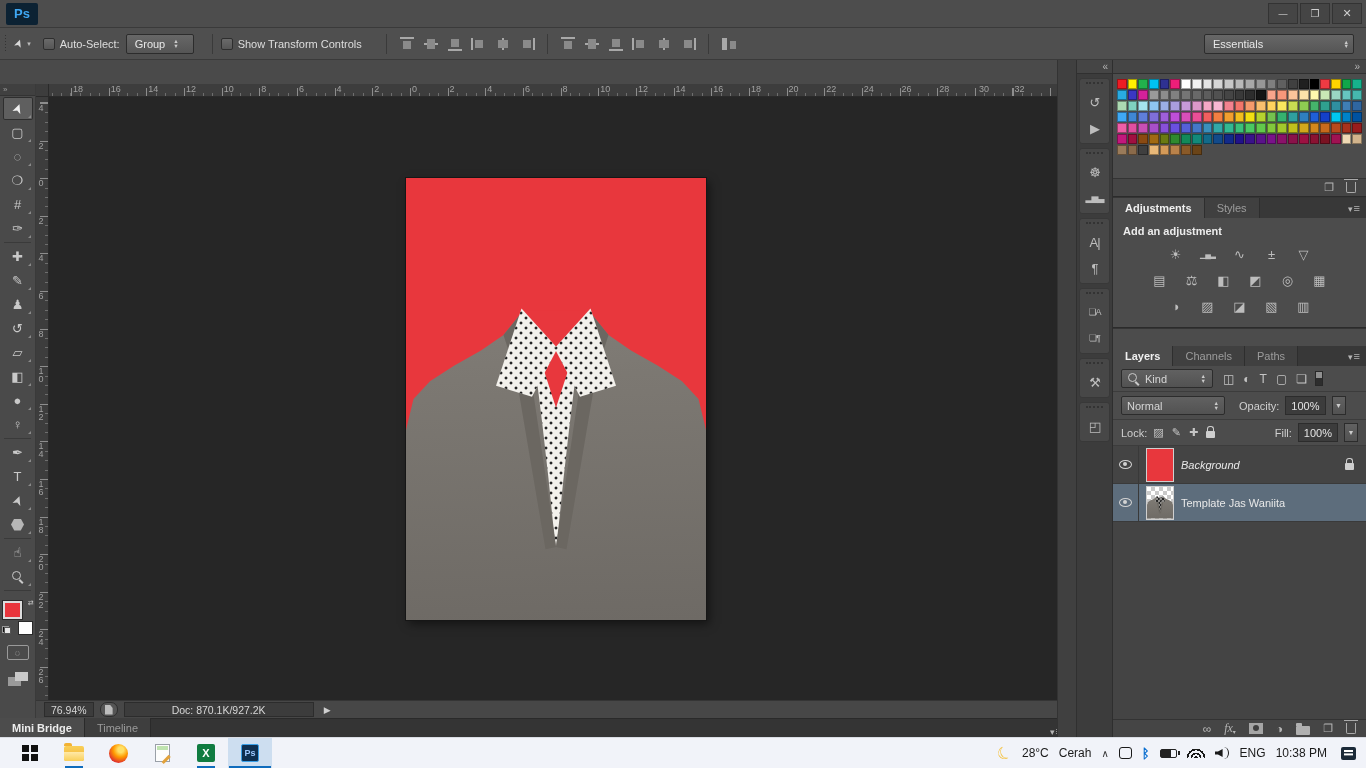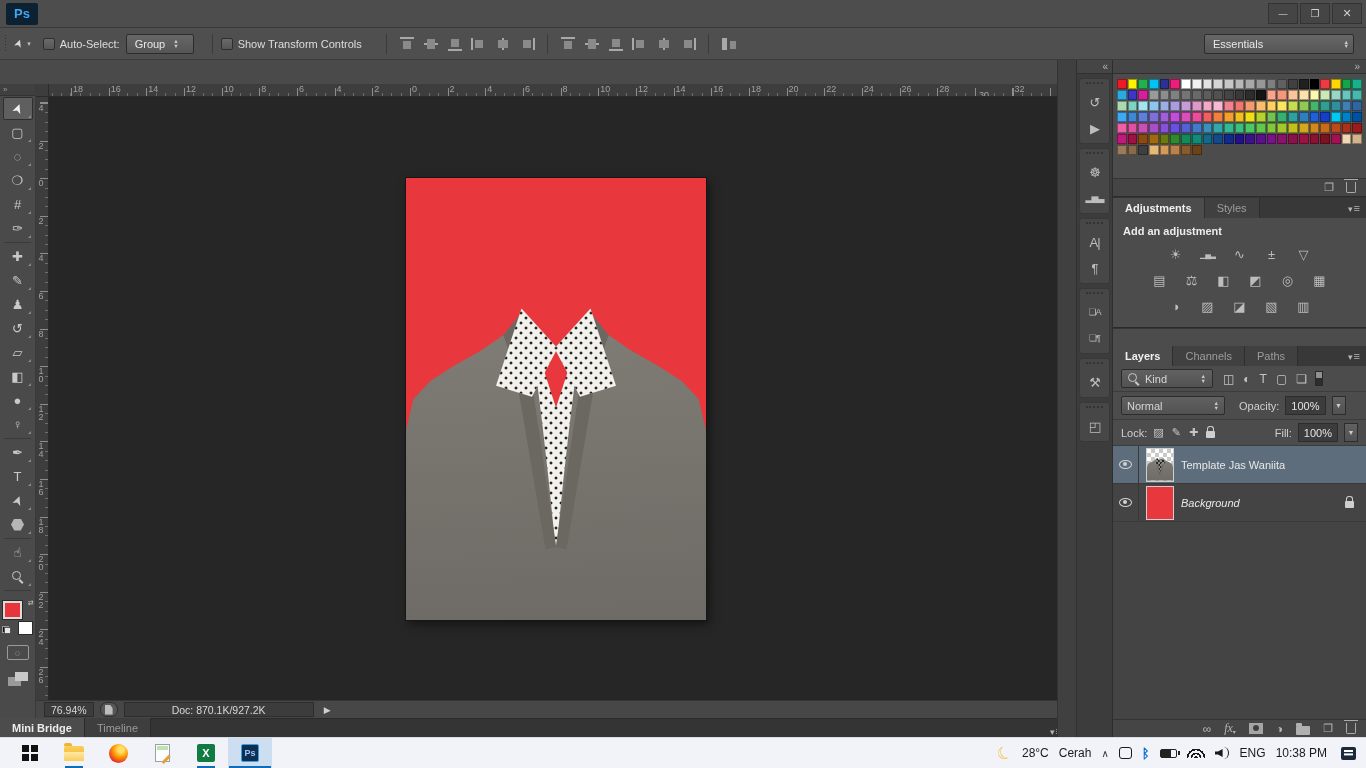--- a/index.html
+++ b/index.html
@@ -384,21 +384,21 @@
         <span class="rl" style="left: 549.24px;">10</span>
         <span class="rl" style="left: 586.9px;">12</span>
         <span class="rl" style="left: 624.56px;">14</span>
         <span class="rl" style="left: 662.22px;">16</span>
         <span class="rl" style="left: 699.88px;">18</span>
         <span class="rl" style="left: 737.54px;">20</span>
         <span class="rl" style="left: 775.2px;">22</span>
         <span class="rl" style="left: 812.86px;">24</span>
         <span class="rl" style="left: 850.52px;">26</span>
         <span class="rl" style="left: 888.18px;">28</span>
-        <span class="rl" style="left: 928px; margin-top: 6px;">30</span>
+        <span class="rl" style="left: 928px;">30</span>
         <span class="rl" style="left: 963.5px;">32</span>
       </div>
     <div class="ruler-v">
         <span class="rl" style="top: 6px;">4</span>
         <span class="rl" style="top: 43.6px;">2</span>
         <span class="rl" style="top: 81.2px;">0</span>
         <span class="rl" style="top: 118.8px;">2</span>
         <span class="rl" style="top: 156.4px;">4</span>
         <span class="rl" style="top: 194px;">6</span>
         <span class="rl" style="top: 231.6px;">8</span>
@@ -755,44 +755,44 @@
           <span>▨</span>
           <span>✎</span>
           <span>✚</span>
           <span class="lockic" style="margin:3px 0 0"></span>
         </span>
         <span class="fld-label" style="margin-left:auto">Fill:</span>
         <span class="val-box">100%</span>
         <span class="dd-btn"></span>
       </div>
       <div class="layer-list">
+          <div class="layer-row">
+            <span class="eye-cell">
+              <span class="eye"></span>
+            </span>
+            <span class="thumb t-red"></span>
+            <span class="layer-name italic">Background</span>
+            <span class="lockic"></span>
+          </div>
           <div class="layer-row selected">
             <span class="eye-cell">
               <span class="eye"></span>
             </span>
             <span class="thumb">
               <span class="checker"></span>
               <span class="mini-art">
                 <span class="art art-shirt dotpat"></span>
                 <span class="art art-jacket"></span>
                 <span class="art art-lapl"></span>
                 <span class="art art-lapr"></span>
                 <span class="art art-coll dotpat"></span>
                 <span class="art art-colr dotpat"></span>
               </span>
             </span>
             <span class="layer-name">Template Jas Waniita</span>
-          </div>
-          <div class="layer-row">
-            <span class="eye-cell">
-              <span class="eye"></span>
-            </span>
-            <span class="thumb t-red"></span>
-            <span class="layer-name italic">Background</span>
-            <span class="lockic"></span>
           </div>
         </div>
       <div class="layers-footer">
         <span class="link-ic">∞</span>
         <span class="fx-ic">fx</span>
         <span class="maskic"></span>
         <span class="halfc">◑</span>
         <span class="folder"></span>
         <span class="newic">❐</span>
         <span class="trash"></span>

